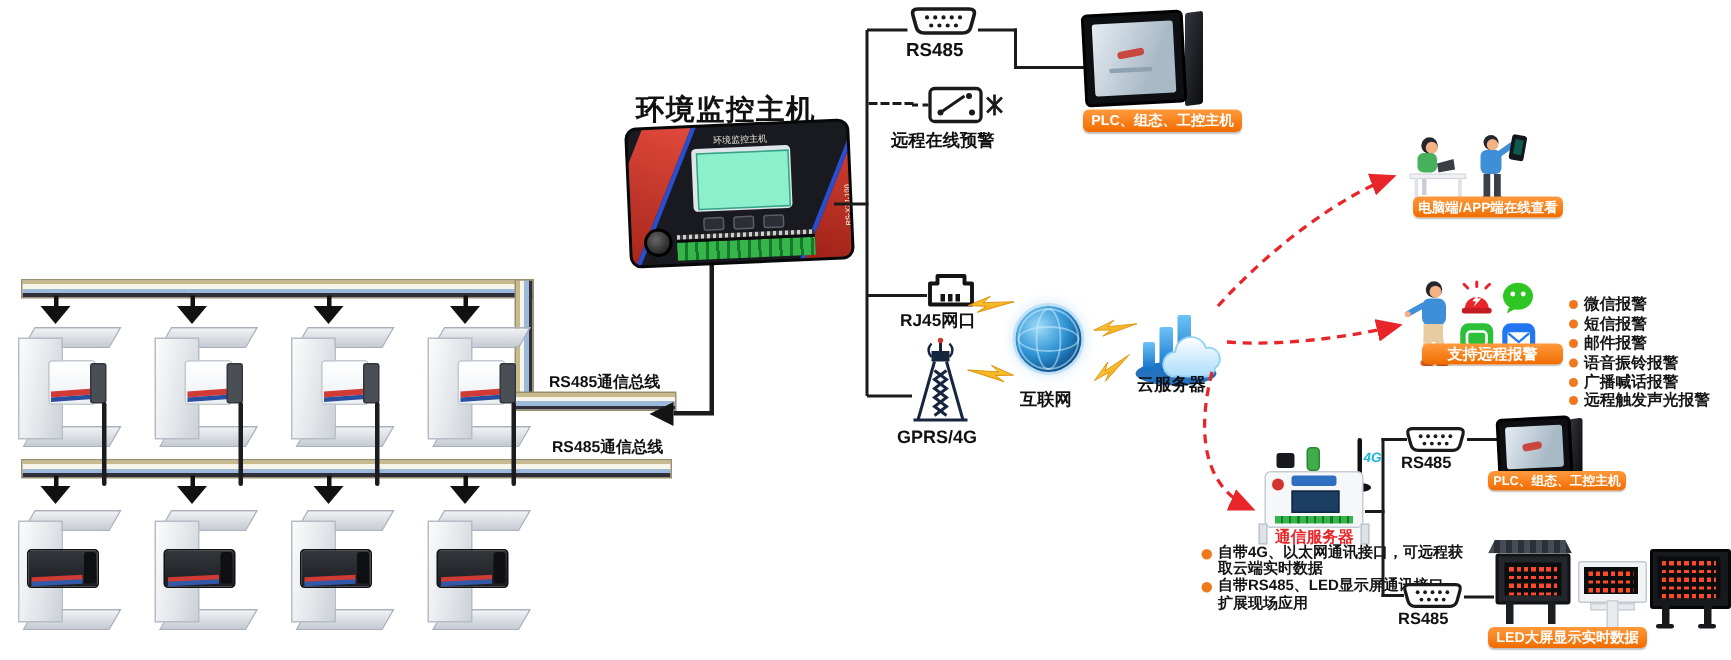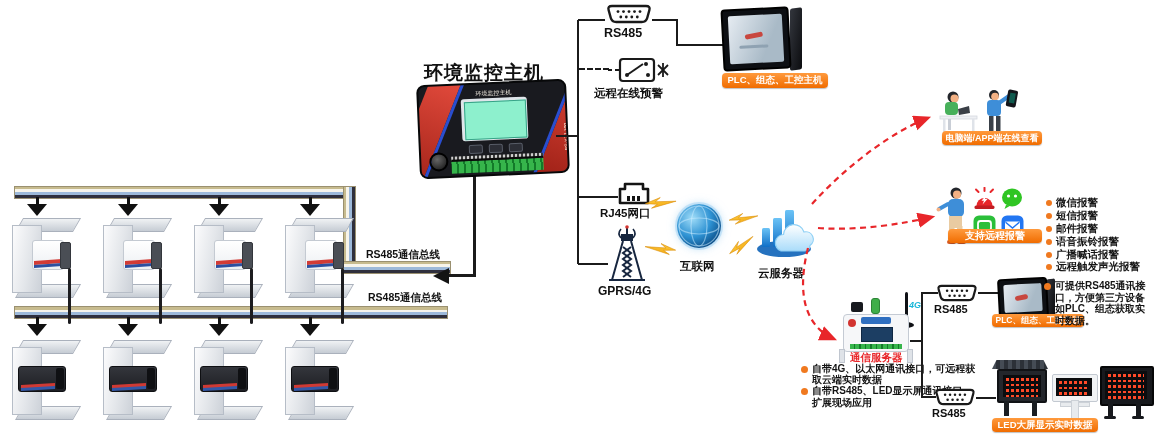--- a/index.html
+++ b/index.html
@@ -422,21 +422,21 @@
         <ellipse cx="22" cy="22" rx="8" ry="20"></ellipse>
         <circle cx="22" cy="22" r="20"></circle>
       </g>
     </svg>
   </div>
   <div class="lbl ctr" style="left:680px;top:259px;width:40px;font-size:11.5px">互联网</div>
 
   <svg class="abs" style="left:754px;top:204px" width="62" height="54">
       <use href="#cloudsrv"></use>
     </svg>
-  <div class="lbl ctr" style="left:758px;top:266px;width:56px;font-size:11.5px">云服务器</div>
+  <div class="lbl ctr" style="left:758px;top:249px;width:56px;font-size:11.5px">云服务器</div>
 
   <svg class="overlay" width="1154" height="440" viewBox="0 0 1154 440">
     <defs>
       <marker id="ra" markerWidth="9" markerHeight="8" refX="6.5" refY="3.5" orient="auto">
         <path d="M0,0 L8,3.5 L0,7 z" fill="#e8262a"></path>
       </marker>
     </defs>
     <g fill="none" stroke="#e8262a" stroke-width="2.2" stroke-dasharray="6 4.5">
       <path d="M812,204 C850,162 896,130 928,118" marker-end="url(#ra)"></path>
       <path d="M818,228 C858,231 902,224 932,217" marker-end="url(#ra)"></path>
@@ -507,23 +507,20 @@
   <div class="line" style="left:978px;top:292px;width:22px;height:2px"></div>
   <div class="panel" style="left:998px;top:276px;width:62px;height:42px">
     <div class="p-slab" style="left:48px;top:3px;width:9px;height:38px"></div>
     <div class="p-face" style="left:0;top:2px;width:46px;height:36px">
       <div class="p-scr" style="inset:4px">
           <div class="mark"></div>
         </div>
     </div>
   </div>
   <div class="badge" style="left:992px;top:314px;width:92px;height:13px;font-size:8.5px">PLC、组态、工控主机</div>
-  <div class="note" style="left:1044px;top:280px;width:110px;font-size:10px;line-height:11.5px">
-    <div class="nb">可提供RS485通讯接口，方便第三方设备如PLC、组态获取实时数据。</div>
-  </div>
 
   <svg class="abs" style="left:934px;top:388px" width="42" height="18">
       <use href="#db9"></use>
     </svg>
   <div class="lbl ctr" style="left:932px;top:407px;width:46px;font-size:11px">RS485</div>
   <div class="line" style="left:976px;top:397px;width:20px;height:2px"></div>
 
   <div class="abs" style="left:994px;top:360px;width:160px;height:58px">
 
     <div class="abs" style="left:-2px;top:0;width:56px;height:9px;background:repeating-linear-gradient(90deg,#454c55 0 4px,#2c3138 4px 8px);clip-path:polygon(8% 0,92% 0,100% 100%,0 100%)"></div>

